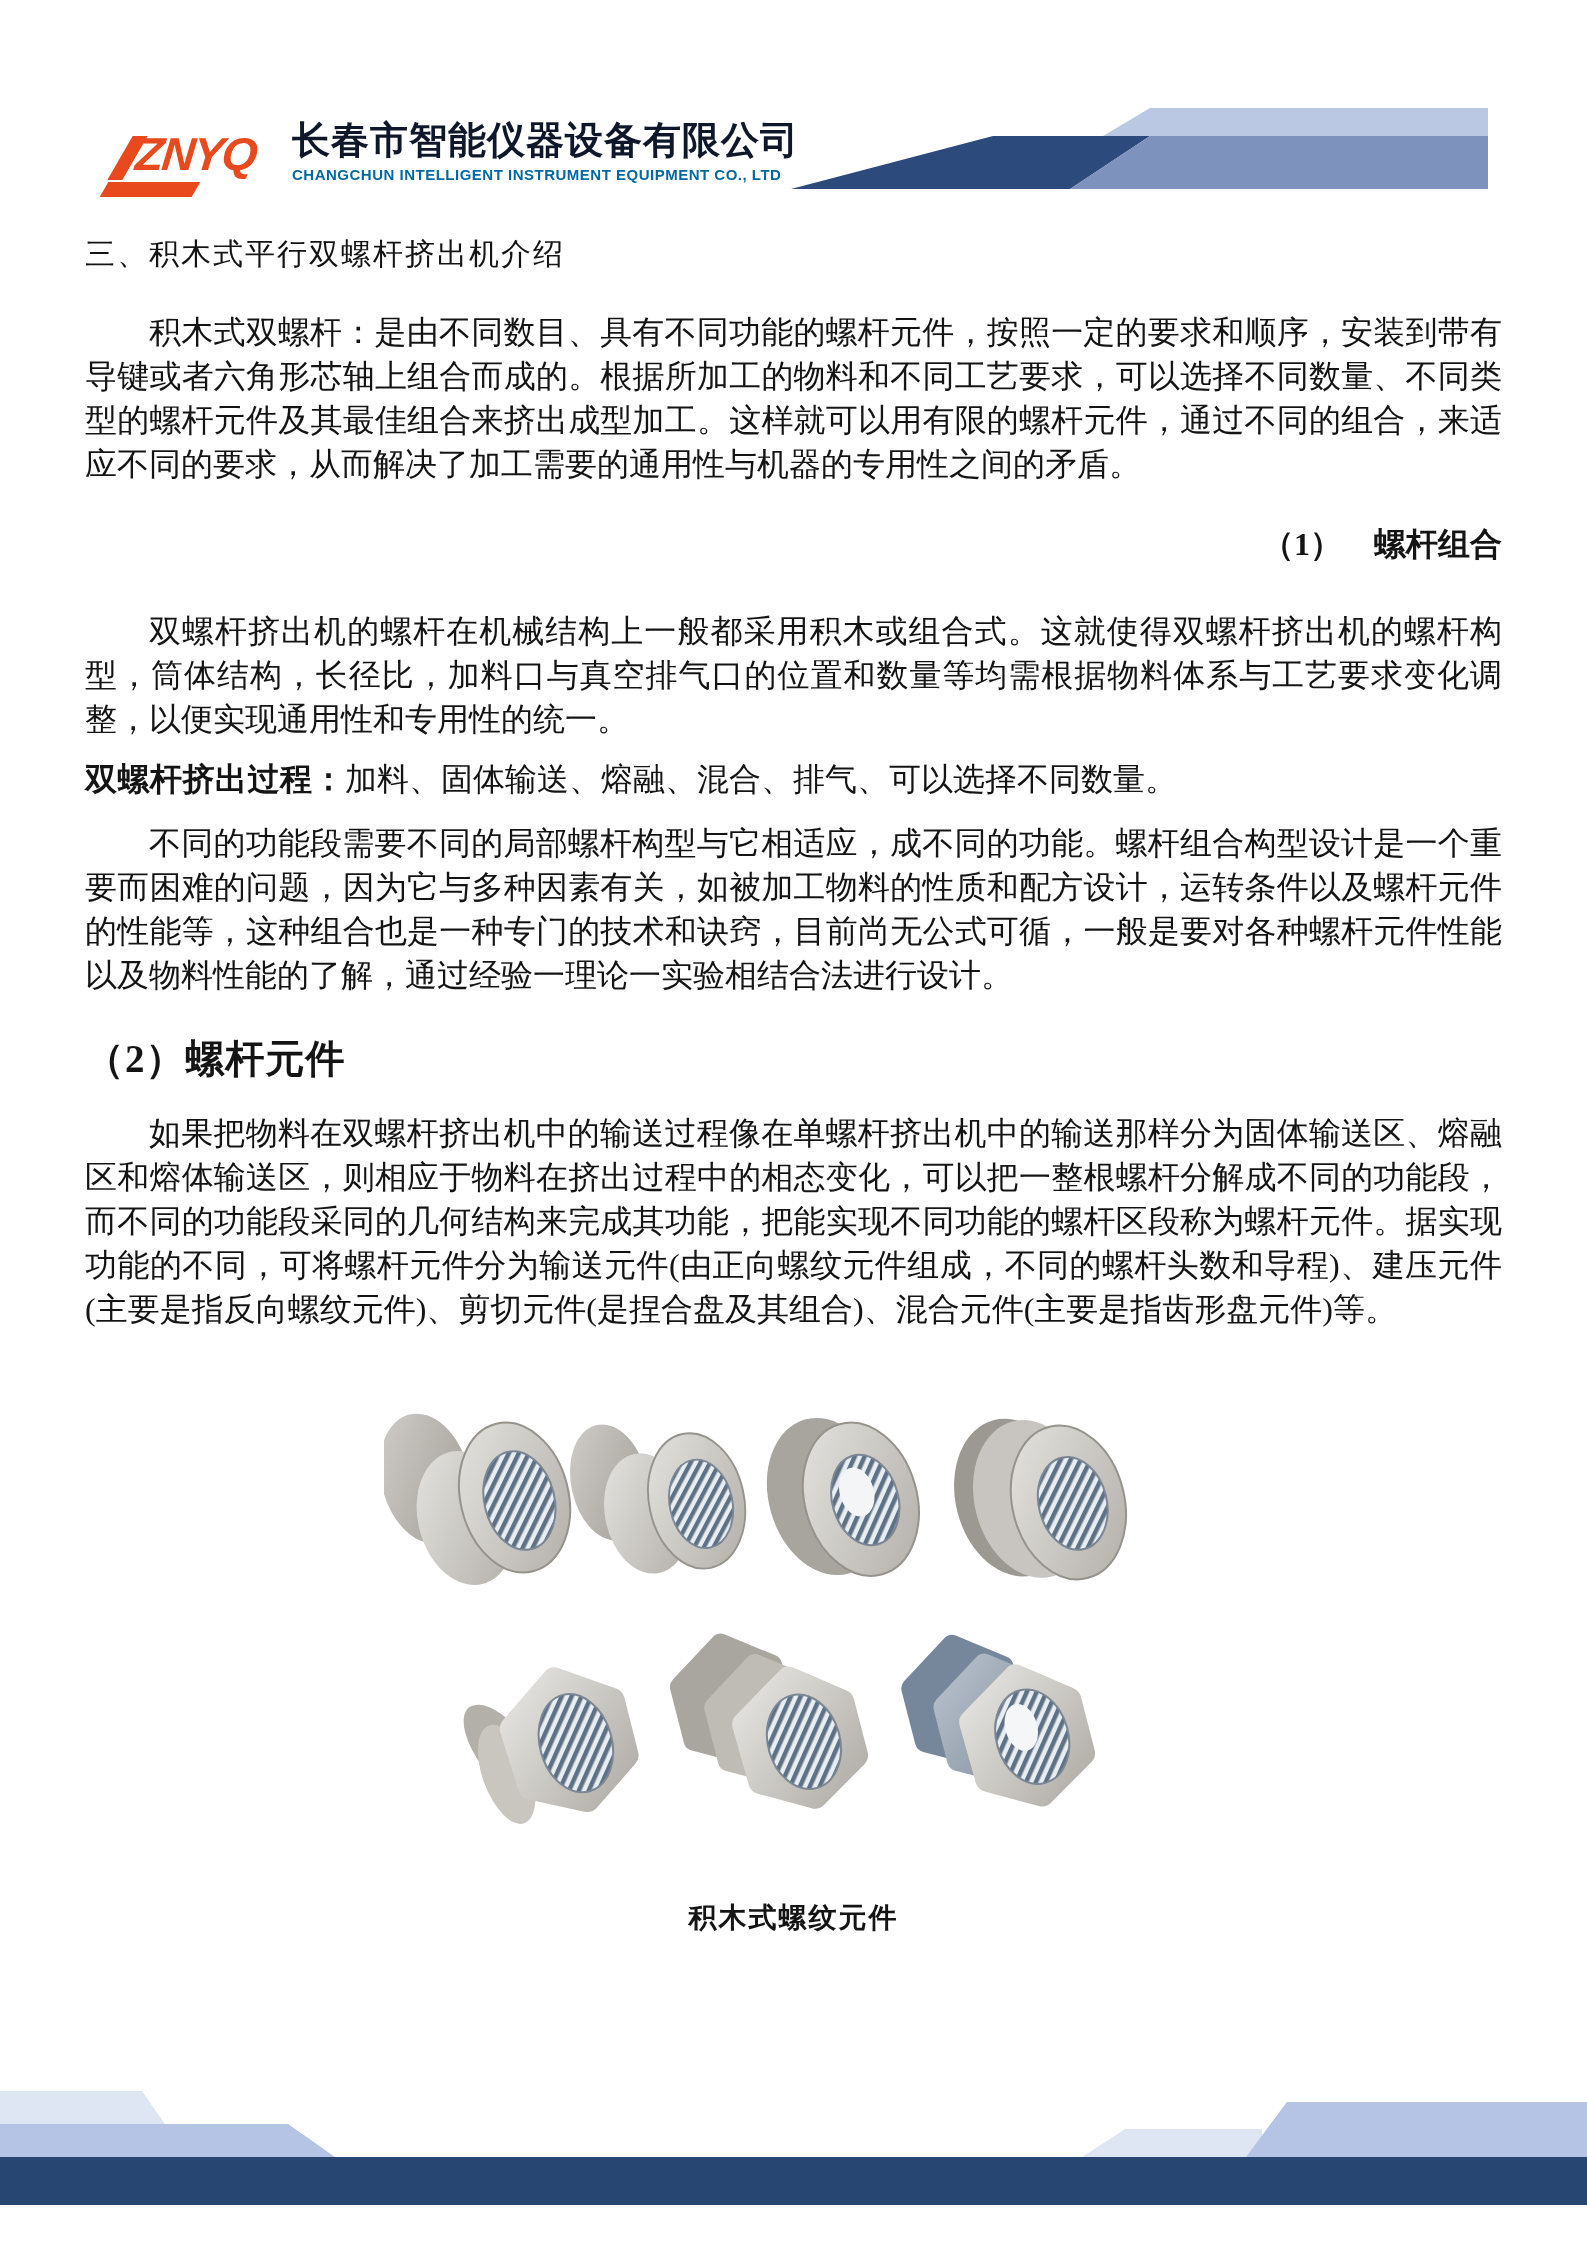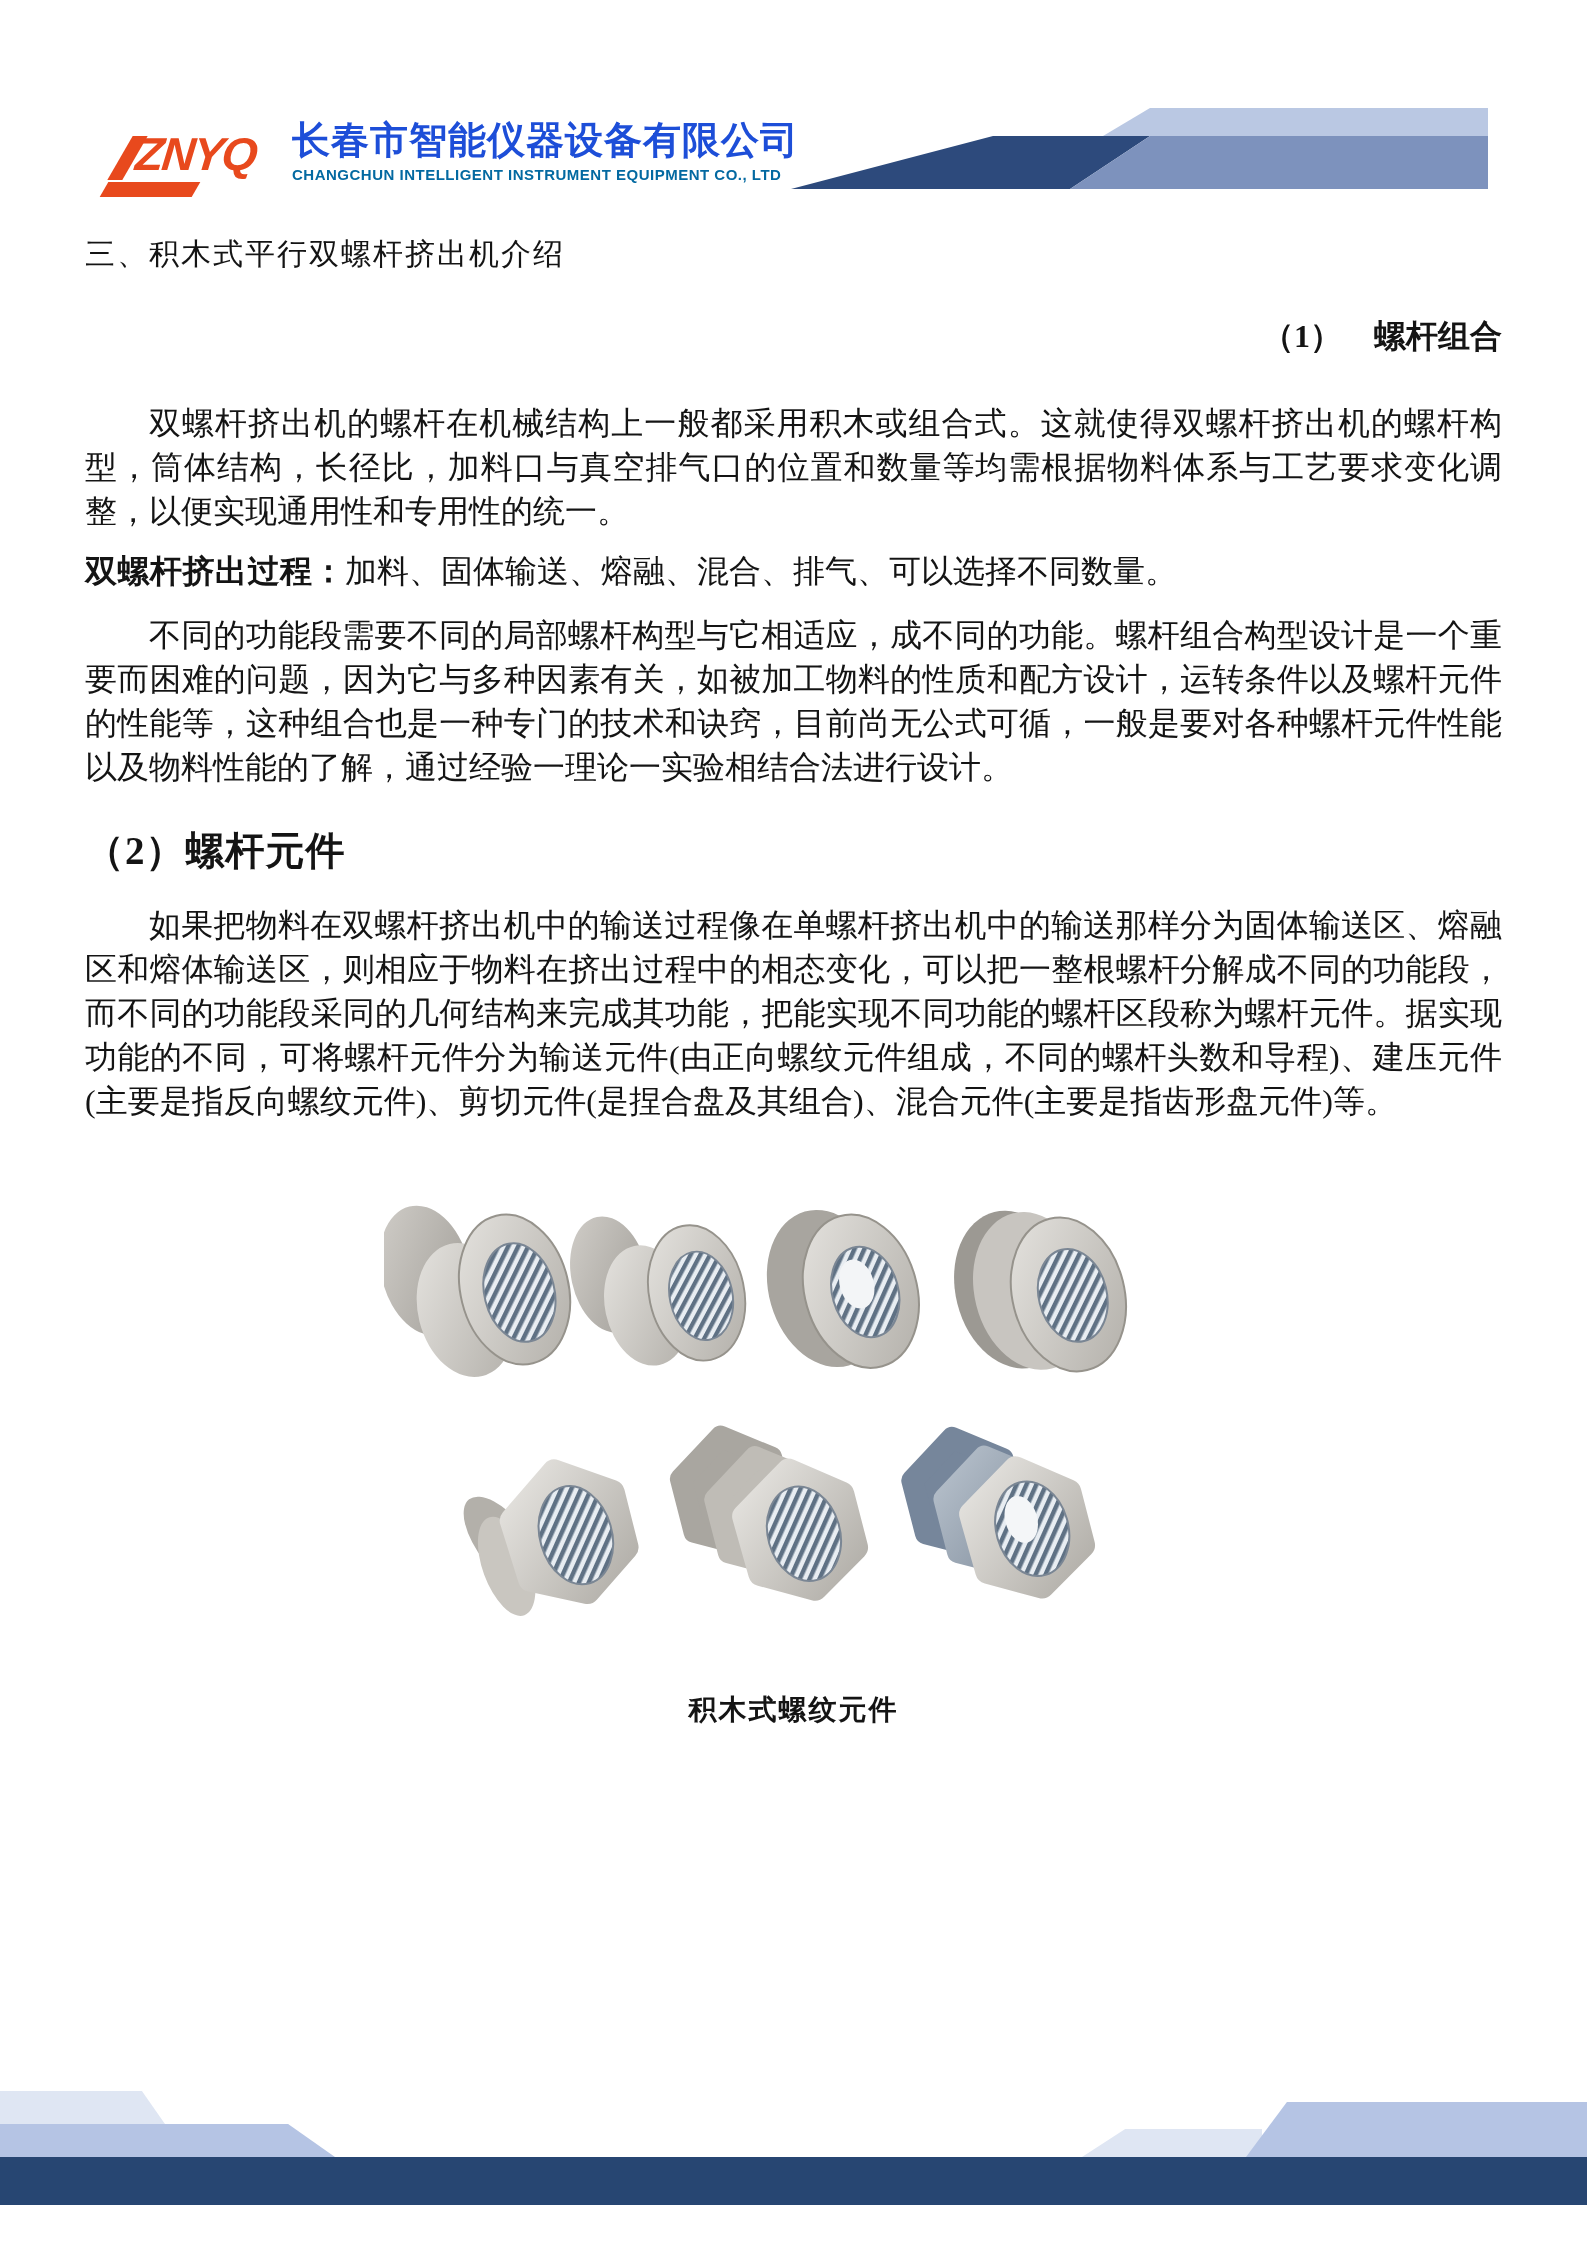--- a/index.html
+++ b/index.html
@@ -17,21 +17,21 @@
   .logo-slash{position:absolute;left:2px;top:10px;width:15px;height:44px;
     background:#e8491d;transform:skewX(-30deg);}
   .logo-base{position:absolute;left:-14px;top:56px;width:92px;height:15px;
     background:#e8491d;transform:skewX(-30deg);}
   .logo-text{position:absolute;left:18px;top:0px;
     font-family:"Liberation Sans","DejaVu Sans",sans-serif;
     font-style:italic;font-weight:bold;font-size:46px;line-height:56px;
     color:#e8491d;letter-spacing:-2px;transform:skewX(-6deg);}
   .company{position:absolute;left:292px;top:118px;}
   .company-zh{font-family:"Liberation Sans","DejaVu Sans",sans-serif;
-    font-weight:bold;font-size:38px;line-height:44px;color:#1d4ed8;letter-spacing:1px;}
+    font-weight:bold;font-size:38px;line-height:44px;color:#0f172a;letter-spacing:1px;}
   .company-en{font-family:"Liberation Sans","DejaVu Sans",sans-serif;
     font-weight:bold;font-size:15px;line-height:20px;color:#0369a1;letter-spacing:0.5px;margin-top:3px;}
   .header-deco{position:absolute;left:780px;top:100px;width:712px;height:100px;}
   
   .main{margin:0 85px;}
   .doc-title{font-size:30px;font-weight:normal;letter-spacing:2px;
     margin:22px 0 14px 0;line-height:48px;}
   p{font-size:32px;line-height:44px;text-align:justify;margin:0;}
   .indent{text-indent:2em;}
   .p-intro{margin-top:32px;}
@@ -76,20 +76,21 @@
     <svg class="header-deco" viewBox="0 0 712 100">
       <polygon points="11,89 213,36 370,36 290,89" fill="#2d4a7c"></polygon>
       <polygon points="370,8 708,8 708,36 323,36" fill="#bac8e3"></polygon>
       <polygon points="370,36 708,36 708,89 290,89" fill="#7d92bd"></polygon>
     </svg>
   </div>
 
   <div class="main">
     <h1 class="doc-title">三、积木式平行双螺杆挤出机介绍</h1>
 
+    <p class="indent p-intro">积木式双螺杆：是由不同数目、具有不同功能的螺杆元件，按照一定的要求和顺序，安装到带有导键或者六角形芯轴上组合而成的。根据所加工的物料和不同工艺要求，可以选择不同数量、不同类型的螺杆元件及其最佳组合来挤出成型加工。这样就可以用有限的螺杆元件，通过不同的组合，来适应不同的要求，从而解决了加工需要的通用性与机器的专用性之间的矛盾。</p>
 
     <h2 class="h-sub">（1）　螺杆组合</h2>
 
     <p class="indent p-s1">双螺杆挤出机的螺杆在机械结构上一般都采用积木或组合式。这就使得双螺杆挤出机的螺杆构型，筒体结构，长径比，加料口与真空排气口的位置和数量等均需根据物料体系与工艺要求变化调整，以便实现通用性和专用性的统一。</p>
 
     <p class="p-lead"><b>双螺杆挤出过程：</b><span>加料、固体输送、熔融、混合、排气、可以选择不同数量。</span></p>
 
     <p class="indent p-s1b">不同的功能段需要不同的局部螺杆构型与它相适应，成不同的功能。螺杆组合构型设计是一个重要而困难的问题，因为它与多种因素有关，如被加工物料的性质和配方设计，运转条件以及螺杆元件的性能等，这种组合也是一种专门的技术和诀窍，目前尚无公式可循，一般是要对各种螺杆元件性能以及物料性能的了解，通过经验一理论一实验相结合法进行设计。</p>
 
     <h2 class="h-sub-big">（2）螺杆元件</h2>

